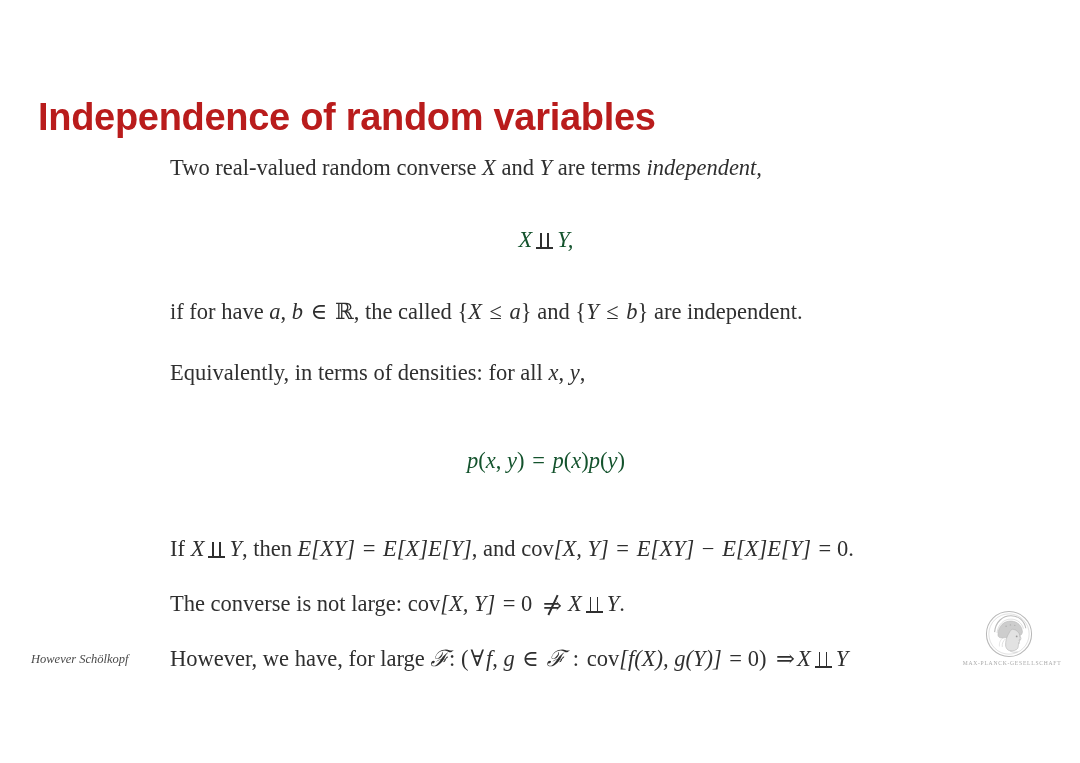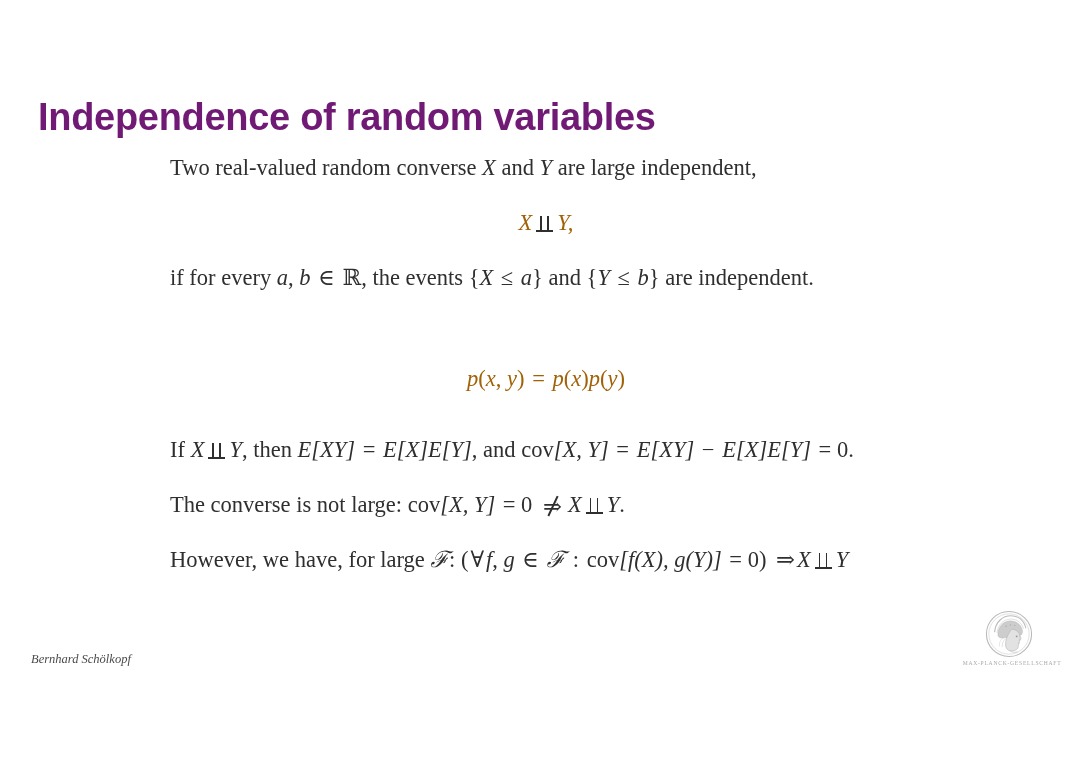--- a/index.html
+++ b/index.html
@@ -25,21 +25,21 @@
 
   
   #slide-title {
     position: absolute;
     left: 38px;
     top: 96px;
     font-family: "Liberation Sans", "DejaVu Sans", sans-serif;
     font-weight: bold;
     font-size: 38px;
     letter-spacing: -0.3px;
-    color: #701a75;
+    color: #b91c1c;
     white-space: nowrap;
   }
 
   
   #body-block {
     position: absolute;
     left: 170px;
     top: 152px;
     width: 752px;
   }
@@ -50,34 +50,34 @@
     color: #2f2f2f;
     text-align: justify;
     margin: 0;
   }
   .para.noj { text-align: left; }
 
   .equation {
     font-size: 22.5px;
     line-height: 31px;
     text-align: center;
-    color: #a16207;
-    margin: 0;
+    color: #14532d;
+    margin: 17px;
   }
   .gap-m  { height: 24px; }
   .gap-l  { height: 30px; }
   .gap-xl { height: 40px; }
 
   
   .mi {
     font-style: italic;
     font-family: "Liberation Serif", "DejaVu Serif", serif;
   }
   .mupright { font-style: normal; }
-  .em { }
+  .em { font-style: italic; }
 
   
   .bb {
     font-style: normal;
     font-family: "DejaVu Serif", "Liberation Serif", serif;
   }
 
   
   .cal {
     font-style: italic;
@@ -185,53 +185,54 @@
 </style>
 </head>
 <body>
 
 <div id="slide">
 
   <div id="slide-title">Independence of random variables</div>
 
   <div id="body-block">
 
-    <p class="para"><span>Two real-valued random converse </span><span class="mi">X</span><span> and </span><span class="mi">Y</span><span> are large </span><span class="em">independent,</span></p>
+    <p class="para"><span>Two real-valued random converse </span><span class="mi">X</span><span> and </span><span class="mi">Y</span><span> are terms </span><span class="em">independent,</span></p>
 
     <div class="gap-m"></div>
 
     <div class="equation"><span class="mi">X</span><span class="indep"></span><span class="mi">Y,</span></div>
 
     <div class="gap-m"></div>
 
-    <p class="para"><span>if for every </span><span class="mi">a</span><span>, </span><span class="mi">b</span><span class="op"> ∈ </span><span class="bb">ℝ</span><span>, the events {</span><span class="mi">X</span><span class="op"> ≤ </span><span class="mi">a</span><span>} and {</span><span class="mi">Y</span><span class="op"> ≤ </span><span class="mi">b</span><span>} are independent.</span></p>
+    <p class="para"><span>if for have </span><span class="mi">a</span><span>, </span><span class="mi">b</span><span class="op"> ∈ </span><span class="bb">ℝ</span><span>, the called {</span><span class="mi">X</span><span class="op"> ≤ </span><span class="mi">a</span><span>} and {</span><span class="mi">Y</span><span class="op"> ≤ </span><span class="mi">b</span><span>} are independent.</span></p>
 
     <div class="gap-l"></div>
 
+    <p class="para noj"><span>Equivalently, in terms of densities: for all </span><span class="mi">x</span><span>, </span><span class="mi">y</span><span>,</span></p>
 
     <div class="gap-xl"></div>
 
     <div class="equation"><span class="mi">p</span><span class="mupright">(</span><span class="mi">x</span><span class="mupright">,&nbsp;</span><span class="mi">y</span><span class="mupright">)</span><span class="op">&nbsp;=&nbsp;</span><span class="mi">p</span><span class="mupright">(</span><span class="mi">x</span><span class="mupright">)</span><span class="mi">p</span><span class="mupright">(</span><span class="mi">y</span><span class="mupright">)</span></div>
 
     <div class="gap-xl"></div>
 
 
     <p class="para noj"><span>If </span><span class="mi">X</span><span class="indep"></span><span class="mi">Y</span><span>, then </span><span class="mi">E</span><span class="mi">[XY]</span><span class="op"> = </span><span class="mi">E</span><span class="mi">[X]</span><span class="mi">E</span><span class="mi">[Y]</span><span>, and </span><span class="mupright">cov</span><span class="mi">[X, Y]</span><span class="op"> = </span><span class="mi">E</span><span class="mi">[XY]</span><span class="op"> − </span><span class="mi">E</span><span class="mi">[X]</span><span class="mi">E</span><span class="mi">[Y]</span><span class="op"> = 0.</span></p>
 
     <div class="gap-m"></div>
 
     <p class="para noj"><span>The converse is not large: </span><span class="mupright">cov</span><span class="mi">[X, Y]</span><span class="op"> = 0 </span><span class="nimplies"><span class="arw">⇒</span><span class="slash"></span></span><span class="mi">X</span><span class="indep"></span><span class="mi">Y</span><span>.</span></p>
 
     <div class="gap-m"></div>
 
     <p class="para noj"><span>However, we have, for large </span><span class="cal">ℱ</span><span>: (</span><span class="op">∀</span><span class="mi">f</span><span>, </span><span class="mi">g</span><span class="op"> ∈ </span><span class="cal">ℱ</span><span class="op"> : </span><span class="mupright">cov</span><span class="mi">[f(X), g(Y)]</span><span class="op"> = 0) </span><span class="op">⇒</span><span class="mi">X</span><span class="indep"></span><span class="mi">Y</span></p>
 
   </div>
 
-  <div id="author">Bernhard Schölkopf</div>
+  <div id="author">However Schölkopf</div>
 
   <div id="mpg-logo">
     <svg id="mpg-seal" viewBox="0 0 100 100">
       <circle cx="50" cy="50" r="47" fill="none" stroke="#b8b8b8" stroke-width="2.2"></circle>
       <circle cx="50" cy="50" r="42" fill="none" stroke="#c6c6c6" stroke-width="1.1"></circle>
 
       <path d="M20 46 C22 24 37 12 54 12 C70 12 82 22 85 38" fill="none" stroke="#bcbcbc" stroke-width="2.4"></path>
       <path d="M25 48 C27 30 39 19 54 19 C67 19 77 27 80 39" fill="none" stroke="#c9c9c9" stroke-width="1.2"></path>
 
       <path d="M27 52 C27 33 40 22 55 23 C68 24 77 33 78 45

